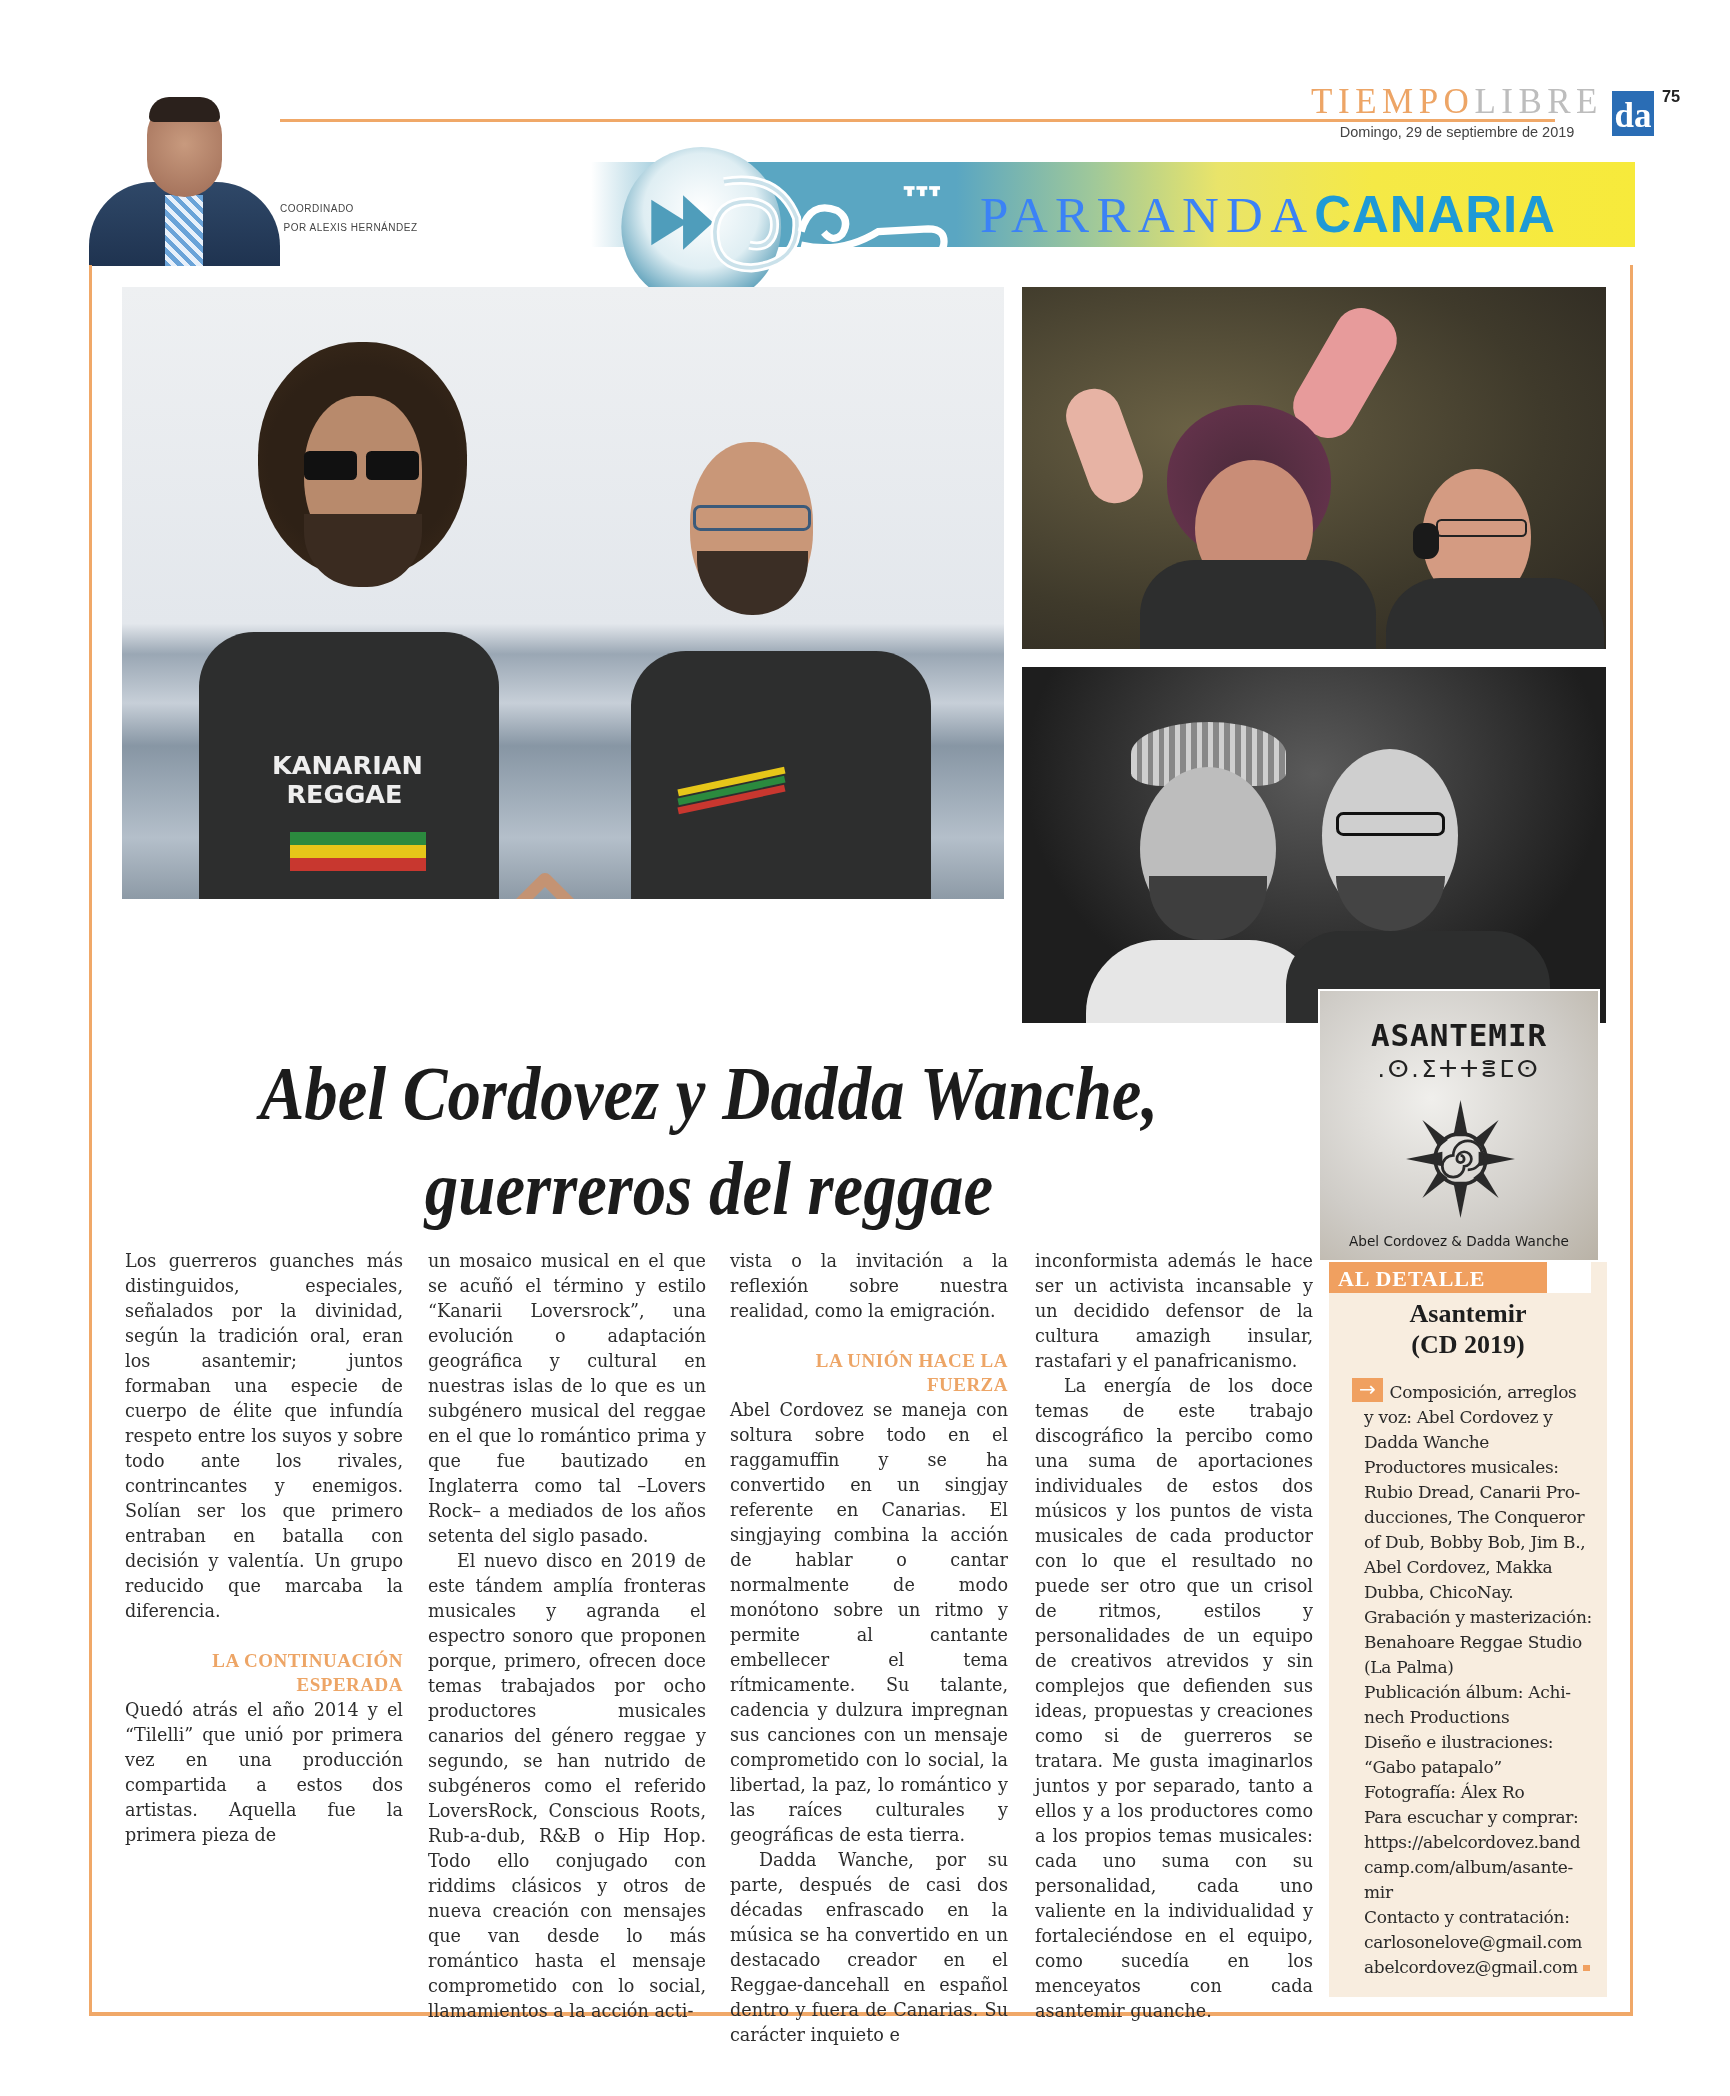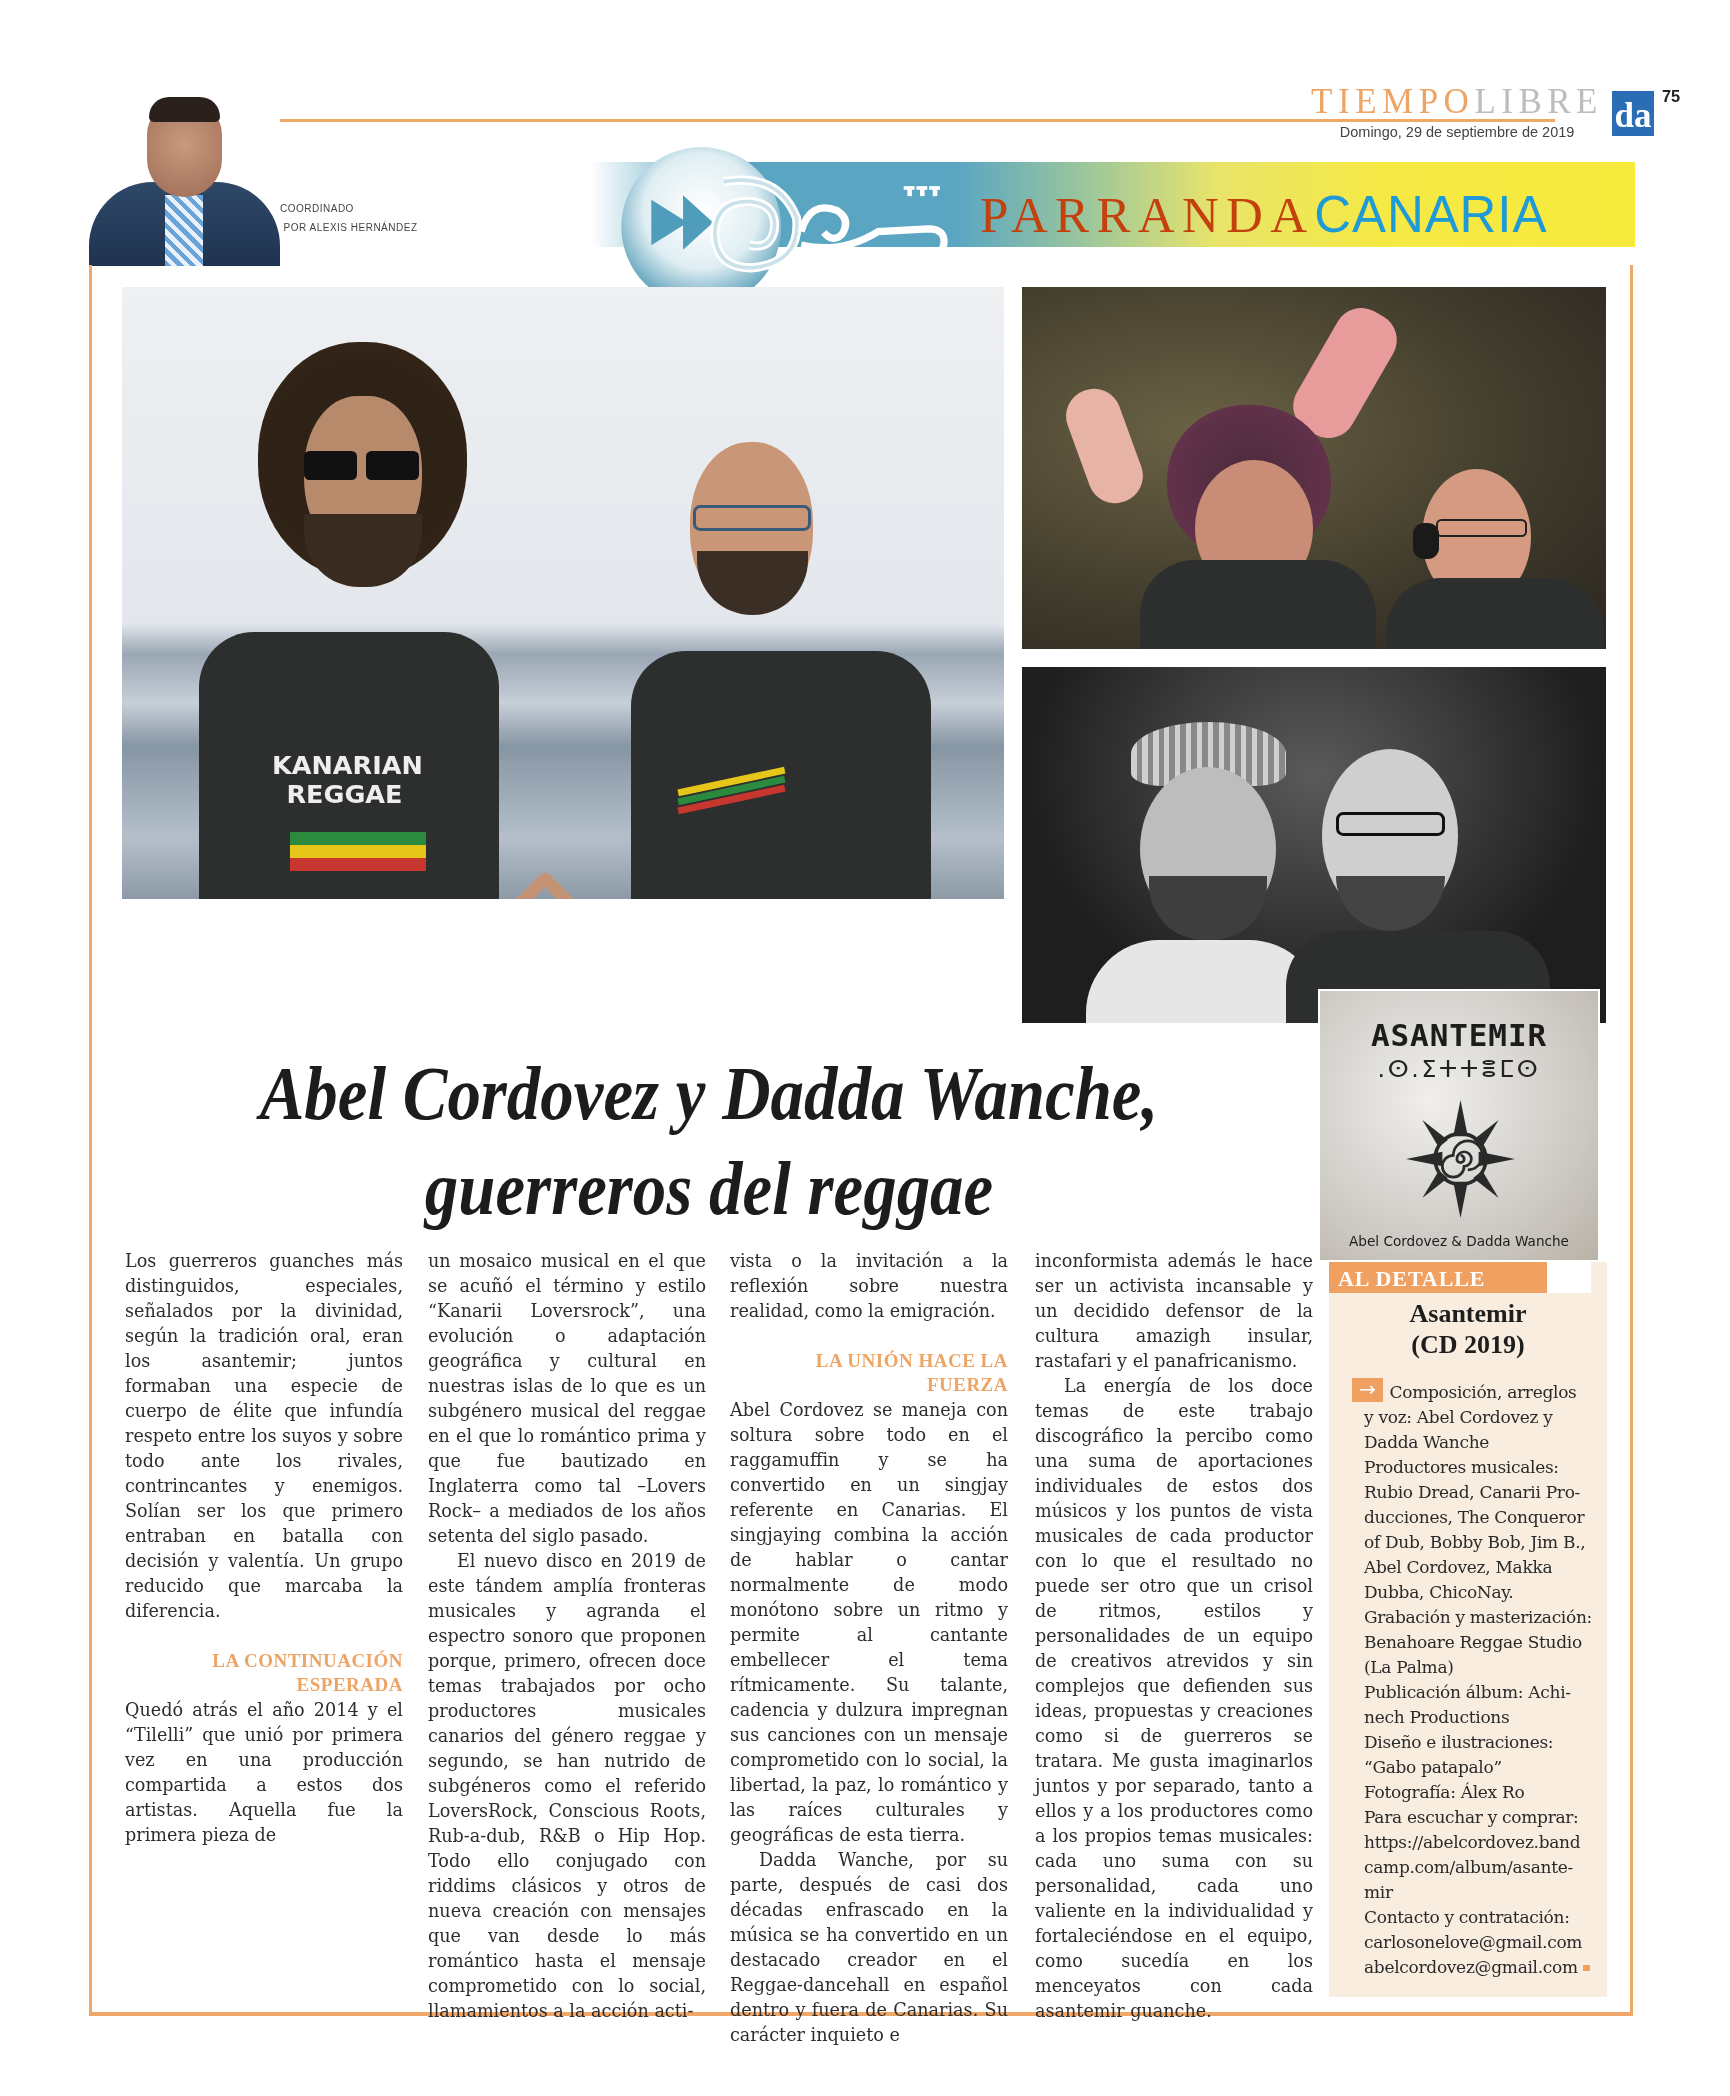--- a/index.html
+++ b/index.html
@@ -24,22 +24,22 @@
   .coord-photo .shirt { position: absolute; left: 76px; top: 100px; width: 38px; height: 71px; background: repeating-linear-gradient(45deg,#6aa3d8 0 4.5px,#e8f0fa 4.5px 9px); }
   .coord-photo .head { position: absolute; left: 58px; top: 5.5px; width: 75px; height: 96px; background: radial-gradient(circle at 50% 45%, #c89a7e, #9e6b55); border-radius: 36px 36px 40px 40px; }
   .coord-photo .hair { position: absolute; left: 60px; top: 1.8px; width: 71px; height: 25.5px; background: #2b211c; border-radius: 36px 36px 9px 9px; }
   .coord-text { position: absolute; left: 280px; top: 199px; font-family: "Liberation Sans", sans-serif; font-size: 10px; color: #444; line-height: 19px; letter-spacing: 0.5px; }
 
   
   .banner { position: absolute; left: 591px; top: 162px; width: 1044px; height: 85px;
             background: linear-gradient(90deg, rgba(93,167,196,0) 0%, #5aa6c2 12%, #5aa6c2 35%, #9fc89a 48%, #e9e46a 60%, #f5e946 75%, #f7ea3b 100%); }
   .banner-logo { position: absolute; left: 615px; top: 145px; width: 345px; height: 164px; }
   .banner-title { position: absolute; left: 980px; top: 187px; font-size: 51px; line-height: 55px; }
-  .banner-title .p1 { font-family: "Liberation Serif", serif; color: #c2410c; letter-spacing: 7.3px; text-align: right; }
-  .banner-title .p2 { font-family: "Liberation Sans", sans-serif; font-weight: normal; color: #1e9ad6; letter-spacing: 0.9px; }
+  .banner-title .p1 { font-family: "Liberation Serif", serif; color: #3b82f6; letter-spacing: 7.3px; text-align: right; }
+  .banner-title .p2 { font-family: "Liberation Sans", sans-serif; font-weight: bold; color: #1e9ad6; letter-spacing: 0.9px; }
 
   
   .frame { position: absolute; left: 89px; top: 265px; width: 1544px; height: 1751px;
            border-left: 3.6px solid #f0a868; border-right: 3.6px solid #f0a868; border-bottom: 4.5px solid #f0a868; }
 
   
   .photo { position: absolute; overflow: hidden; }
   .photo-main { left: 122px; top: 287px; width: 882px; height: 612px;
                 background: linear-gradient(180deg,#eef0f2 0%,#e3e7ec 55%,#9aa7b4 60%,#c7cfd8 68%,#8796a4 75%,#b4bfca 90%,#8d9aa6 100%); }
   .photo-top-right { left: 1022px; top: 287px; width: 584px; height: 362px;

